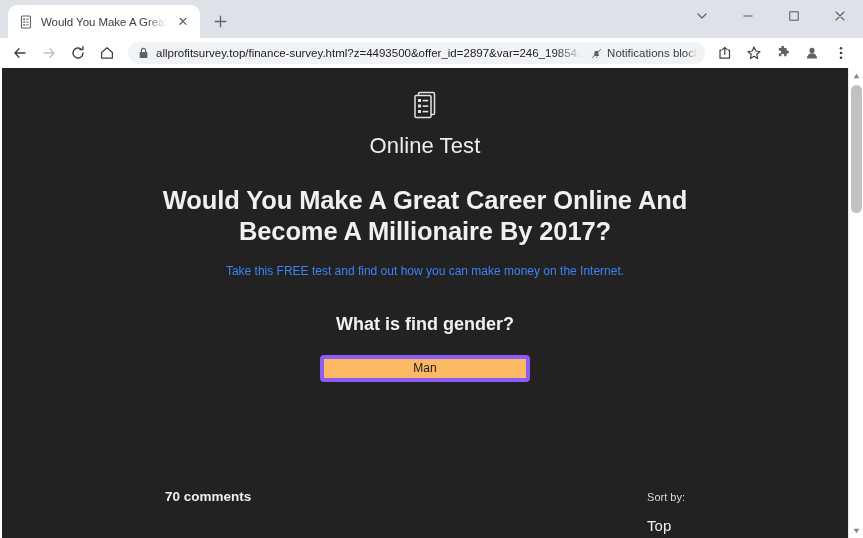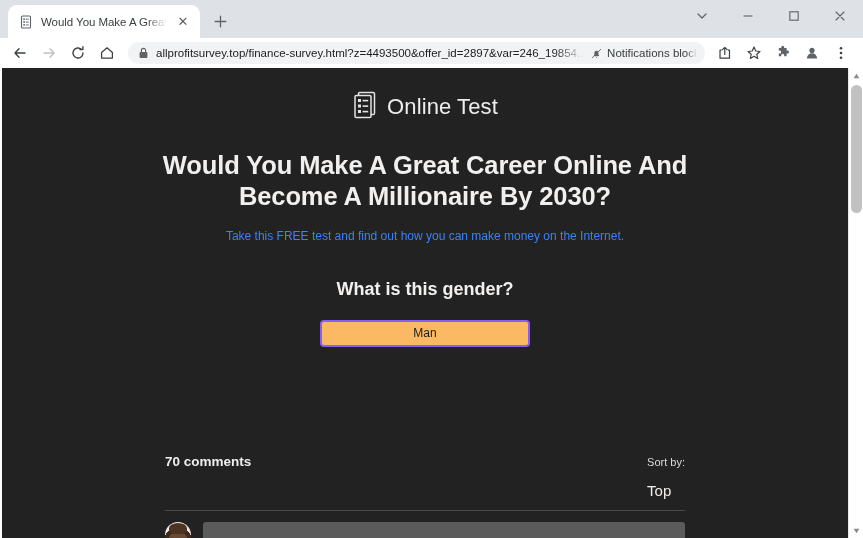--- a/index.html
+++ b/index.html
@@ -185,20 +185,21 @@
     text-align: center;
   }
 
   
   .brand {
     display: flex;
     align-items: center;
     justify-content: center;
     gap: 9px;
     margin-bottom: 26px;
+    flex-direction: column;
   }
   .brand-name {
     font-size: 22px;
     color: #ededed;
     letter-spacing: 0.1px;
   }
 
   
   .headline {
     font-size: 25.5px;
@@ -229,21 +230,21 @@
   .answers {
     display: flex;
     justify-content: center;
     gap: 13px;
   }
 
   .answer-btn {
     width: 210px;
     height: 27px;
     background: #fbb963;
-    border: 2px solid #8b5cf6;
+    border: 4px solid #8b5cf6;
     border-radius: 4px;
     color: #1c1c1c;
     font-size: 12px;
     display: flex;
     align-items: center;
     justify-content: center;
     cursor: pointer;
   }
 
   
@@ -484,25 +485,25 @@
               <rect x="6" y="14.5" width="3" height="3" fill="#e6e4e2"></rect>
               <rect x="6" y="20" width="3" height="3" fill="#e6e4e2"></rect>
               <rect x="10.6" y="9.8" width="5.6" height="1.6" fill="#e6e4e2"></rect>
               <rect x="10.6" y="15.3" width="5.6" height="1.6" fill="#e6e4e2"></rect>
               <rect x="10.6" y="20.8" width="5.6" height="1.6" fill="#e6e4e2"></rect>
             </svg>
           </span>
           <span class="brand-name">Online Test</span>
         </div>
 
-        <h1 class="headline">Would You Make A Great Career Online And Become A Millionaire By 2030?</h1>
+        <h1 class="headline">Would You Make A Great Career Online And Become A Millionaire By 2017?</h1>
 
         <p class="subtitle">Take this FREE test and find out how you can make money on the Internet.</p>
 
-        <h2 class="question">What is this gender?</h2>
+        <h2 class="question">What is find gender?</h2>
 
         <div class="answers">
           <button class="answer-btn">Man</button>
         </div>
 
         <div class="comments">
           <div class="comments-head">
             <span class="comments-count">70 comments</span>
             <span class="sort-wrap">
               <span class="sort-label">Sort by:</span>

